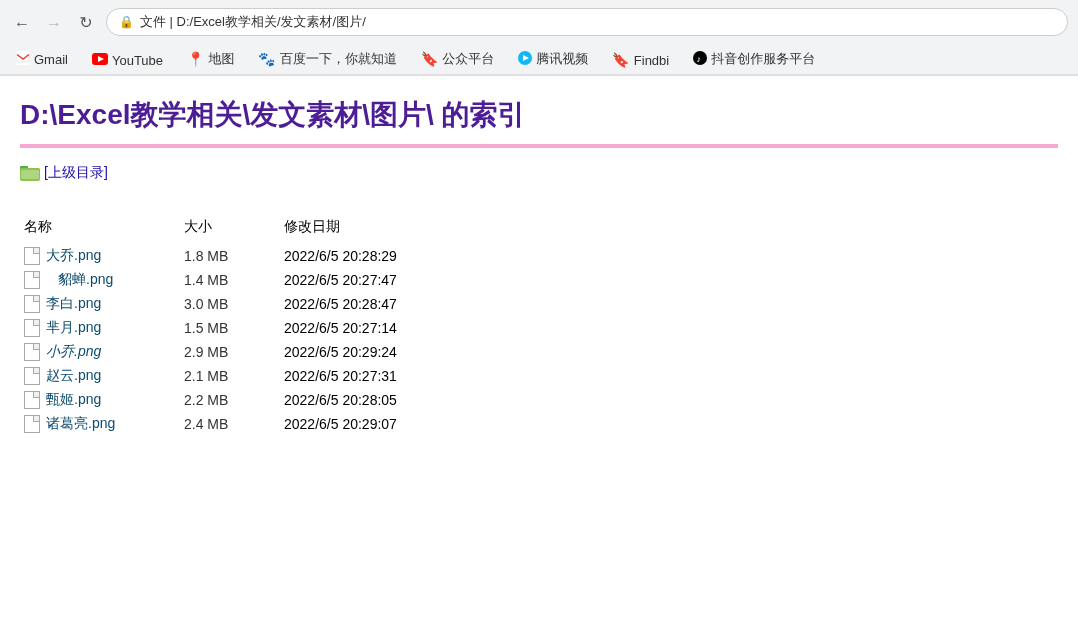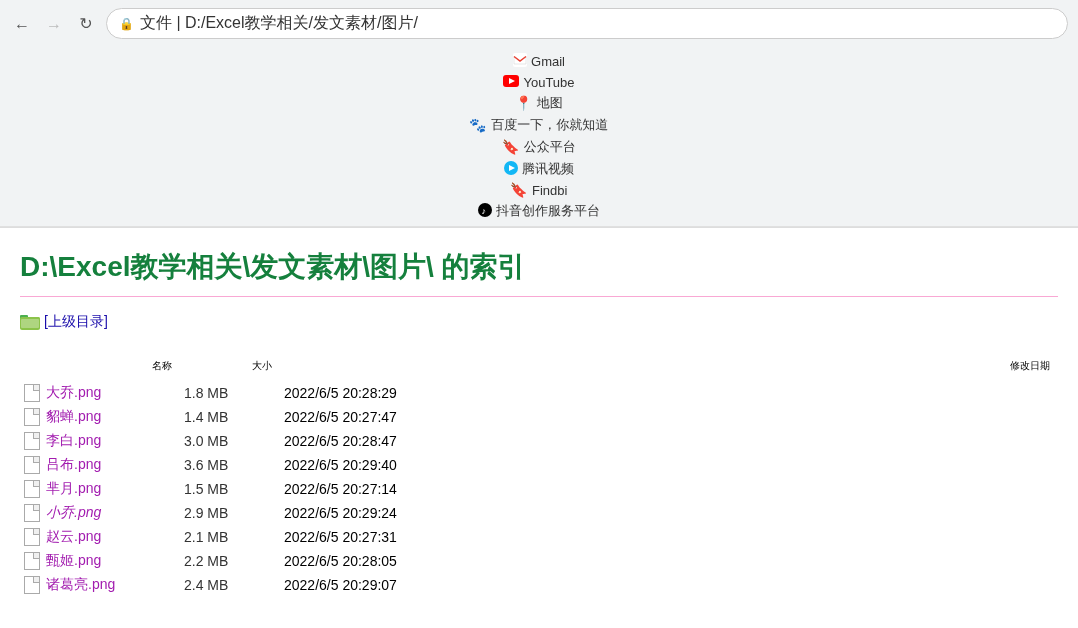--- a/index.html
+++ b/index.html
@@ -33,82 +33,81 @@
       align-items: center;
       background: #fff;
       border: 1px solid #ccc;
       border-radius: 20px;
       padding: 4px 12px;
       gap: 6px;
       font-size: 13px;
       color: #333;
     }
     .address-bar .lock-icon { color: #555; font-size: 12px; }
-    .address-text { color: #333; font-size: 16px; }
+    .address-text { color: #333; font-size: 13px; }
 
     
     .bookmarks-bar {
       display: flex;
-      align-items: center;
+      align-items: flex-end;
       padding: 4px 10px;
-      gap: 0;
+      gap: 12px;
       background: #f1f3f4;
       border-bottom: 1px solid #e0e0e0;
       font-size: 13px;
-      flex-direction: column;
     }
     .bookmark-item {
       display: flex; align-items: center; gap: 4px;
       padding: 2px 6px;
       border-radius: 4px;
       cursor: pointer;
       white-space: nowrap;
       color: #333;
     }
     .bk-icon { font-size: 14px; }
 
     
     .page-content {
       padding: 20px 20px 20px 20px;
       background: #fff;
       min-height: 520px;
     }
     .page-title {
       font-size: 28px;
       font-weight: bold;
-      color: #15803d;
+      color: #4c1d95;
       padding-bottom: 10px;
-      border-bottom: 1px solid #f9a8d4;
+      border-bottom: 4px solid #f9a8d4;
       margin-bottom: 16px;
     }
     .parent-dir {
       display: flex;
       align-items: center;
       gap: 4px;
-      margin-bottom: 24px;
+      margin-bottom: 32px;
     }
     .folder-icon-svg {
       width: 20px; height: 16px;
     }
     .parent-dir-link {
       color: #1a0dab;
       text-decoration: none;
       font-size: 14px;
       cursor: pointer;
     }
 
     
     .file-table {
       width: 100%;
       border-collapse: collapse;
     }
     .file-table th {
-      text-align: right;
+      text-align: left;
       font-weight: normal;
-      font-size: 10px;
+      font-size: 14px;
       color: #000;
       padding: 4px 8px 8px 4px;
     }
     .file-table th:first-child { width: 160px; }
     .file-table th:nth-child(2) { width: 100px; }
     .file-table td {
       padding: 3px 8px 3px 4px;
       font-size: 14px;
       vertical-align: middle;
     }
@@ -130,21 +129,21 @@
     .file-icon::before {
       content: '';
       position: absolute;
       top: 0; right: 0;
       width: 5px; height: 5px;
       border-left: 1px solid #aaa;
       border-bottom: 1px solid #aaa;
       background: #f0f0f0;
     }
     .file-link {
-      color: #a21caf;
+      color: #0c4a6e;
       text-decoration: none;
       cursor: pointer;
     }
     .file-size { color: #333; margin-left: 12px; }
     .file-date { color: #000000; }
   </style>
 </head>
 <body>
 
 <div class="browser-chrome">
@@ -231,42 +230,34 @@
     <tbody id="file-tbody">
     <tr class="file-row">
           <td style="display: flex; align-items: center; gap: 6px;">
             <div class="file-icon"></div>
             <a class="file-link" href="#">大乔.png</a>
           </td>
           <td class="file-size">1.8 MB</td>
           <td class="file-date">2022/6/5 20:28:29</td>
         </tr>
         <tr class="file-row">
-          <td style="display: flex; align-items: center; gap: 6px;">
+          <td style="display: flex; align-items: center; gap: 18px;">
             <div class="file-icon"></div>
             <a class="file-link" href="#">貂蝉.png</a>
           </td>
           <td class="file-size">1.4 MB</td>
           <td class="file-date">2022/6/5 20:27:47</td>
         </tr>
         <tr class="file-row">
           <td style="display: flex; align-items: flex-start; gap: 6px;">
             <div class="file-icon"></div>
             <a class="file-link" href="#">李白.png</a>
           </td>
           <td class="file-size">3.0 MB</td>
           <td class="file-date">2022/6/5 20:28:47</td>
-        </tr>
-        <tr class="file-row">
-          <td style="display: flex; align-items: center; gap: 6px;">
-            <div class="file-icon"></div>
-            <a class="file-link" href="#">吕布.png</a>
-          </td>
-          <td class="file-size">3.6 MB</td>
-          <td class="file-date">2022/6/5 20:29:40</td>
         </tr>
         <tr class="file-row">
           <td style="display: flex; align-items: center; gap: 6px;">
             <div class="file-icon"></div>
             <a class="file-link" href="#">芈月.png</a>
           </td>
           <td class="file-size">1.5 MB</td>
           <td class="file-date">2022/6/5 20:27:14</td>
         </tr>
         <tr class="file-row">

